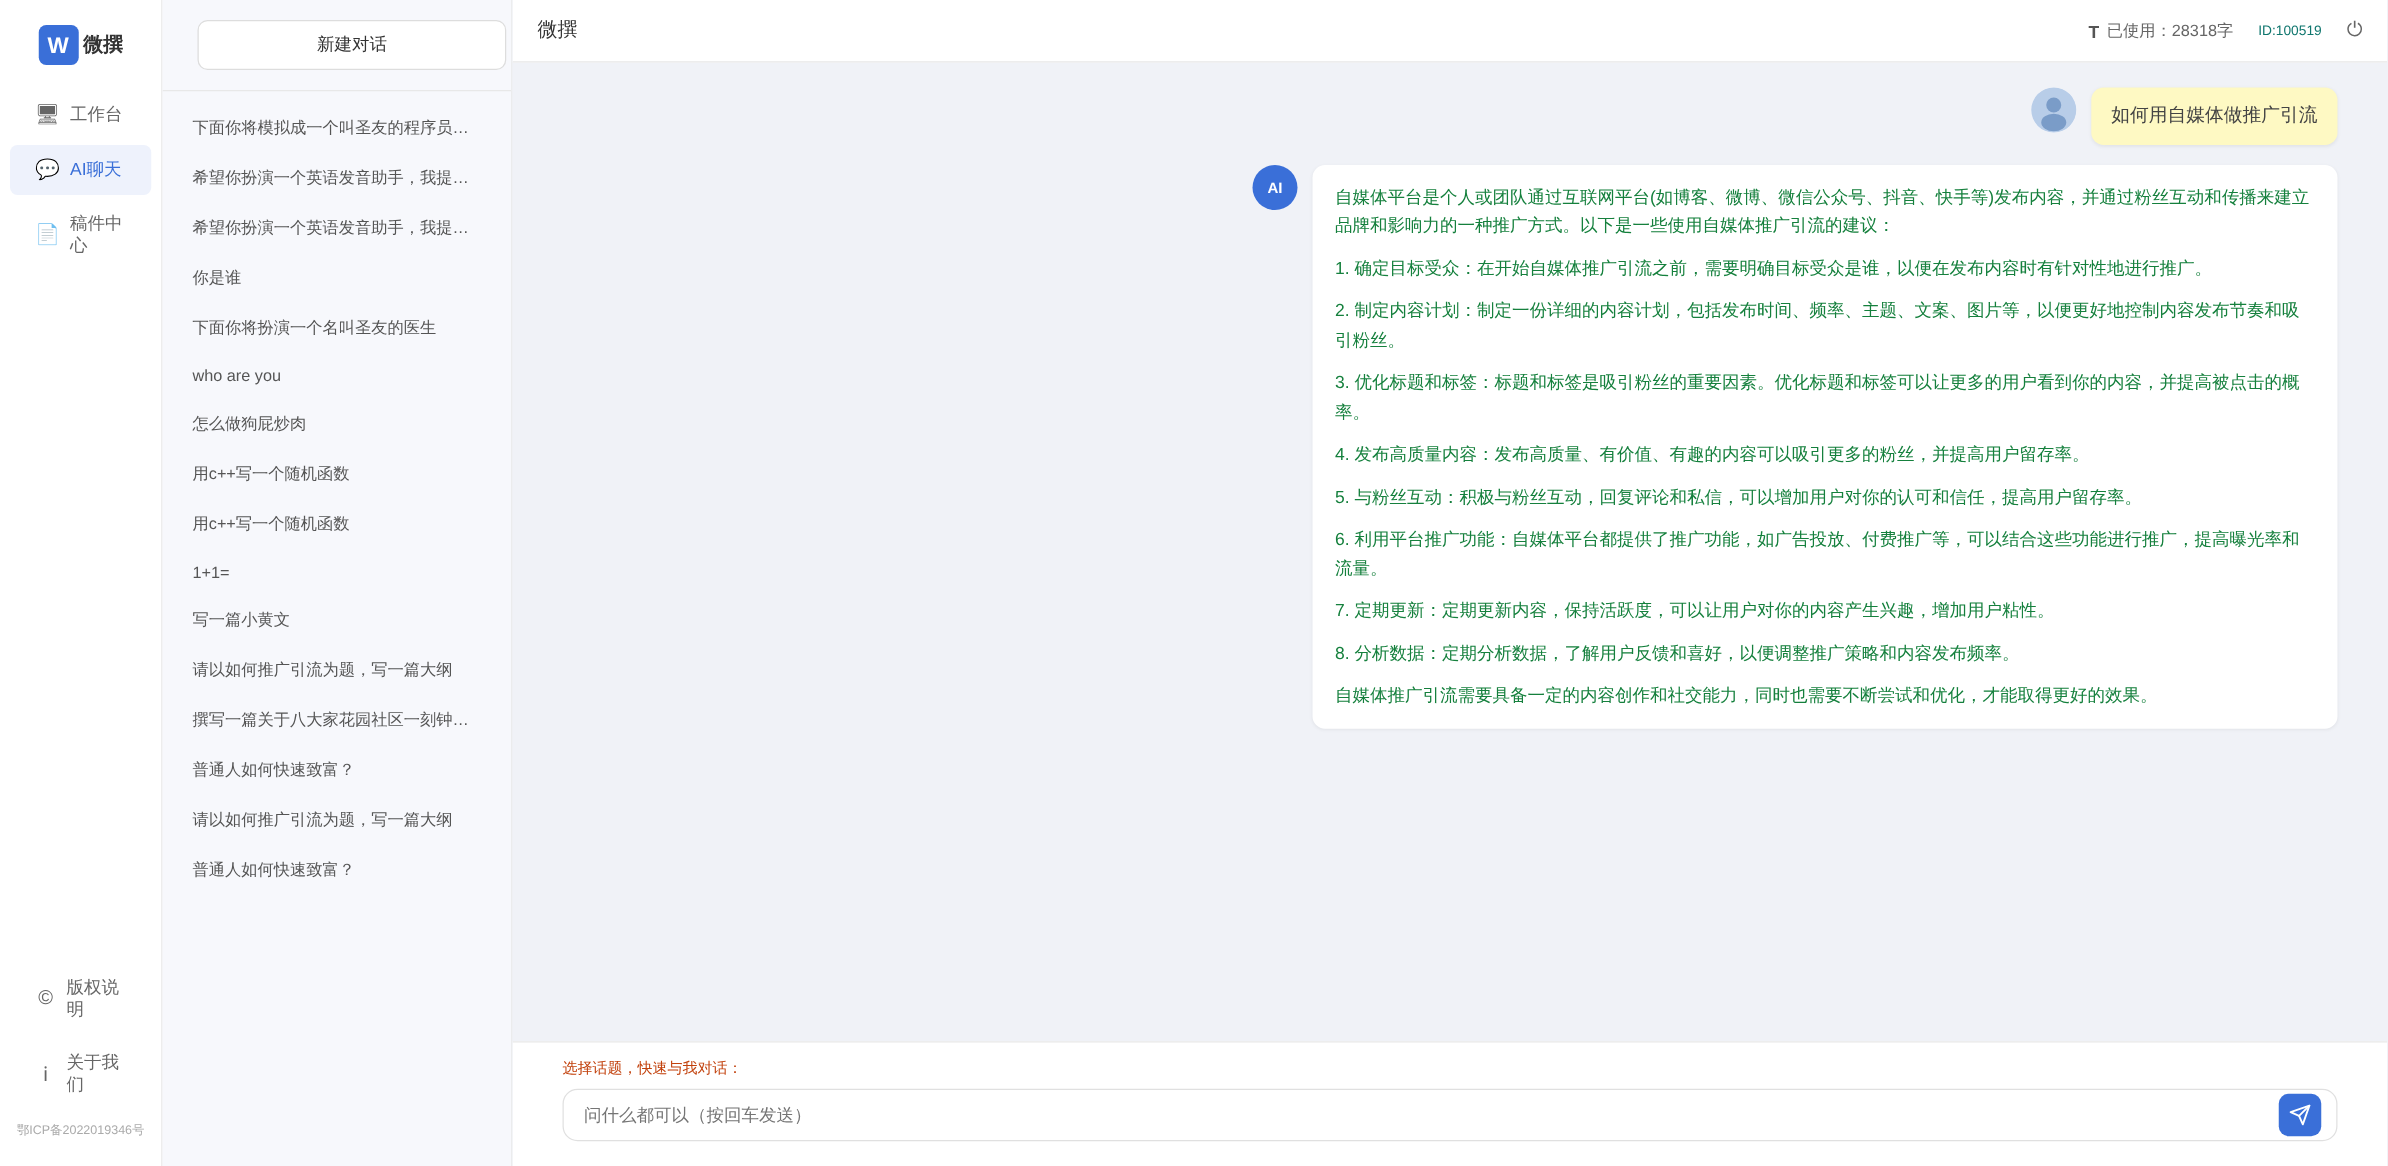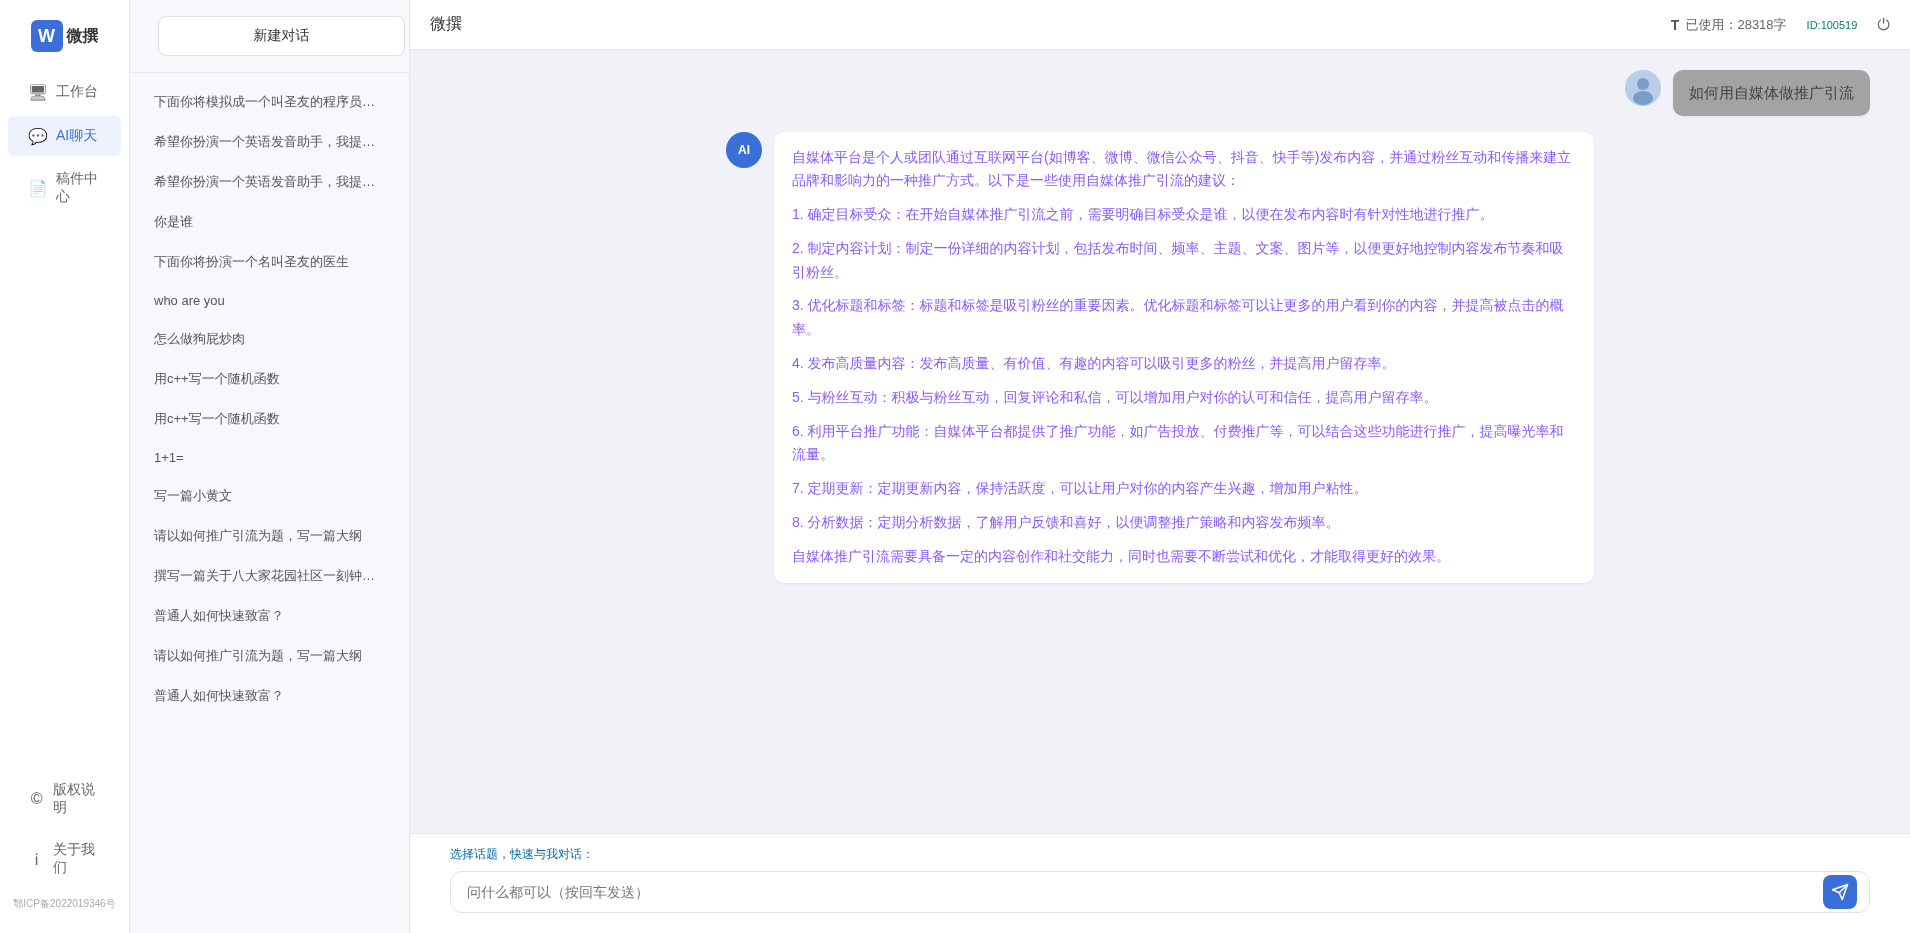--- a/index.html
+++ b/index.html
@@ -159,21 +159,21 @@
       flex-direction: column;
       gap: 16px;
     }
 
     .message-row {
       display: flex;
       gap: 12px;
       align-items: flex-start;
     }
     .message-row.user { justify-content: flex-end; }
-    .message-row.assistant { justify-content: center; }
+    .message-row.assistant { justify-content: flex-end; }
 
     .avatar {
       width: 36px;
       height: 36px;
       border-radius: 50%;
       flex-shrink: 0;
       display: flex;
       align-items: center;
       justify-content: center;
       font-size: 16px;
@@ -189,41 +189,41 @@
       font-size: 12px;
     }
 
     .message-bubble {
       max-width: 820px;
       background: #fff;
       border-radius: 10px;
       padding: 14px 18px;
       line-height: 1.7;
       font-size: 14px;
-      color: #8b5cf6;
+      color: #15803d;
       box-shadow: 0 1px 3px rgba(0,0,0,0.06);
     }
     .message-bubble.user-bubble {
-      background: #a3a3a3;
+      background: #fef9c3;
       font-size: 15px;
       font-weight: 500;
       color: #444;
       padding: 10px 16px;
     }
 
     
     .input-area {
       background: #fff;
       border-top: 1px solid #e8e8e8;
       padding: 12px 40px 20px 40px;
       flex-shrink: 0;
     }
     .quick-select {
       font-size: 12px;
-      color: #0369a1;
+      color: #c2410c;
       margin-bottom: 8px;
     }
     .input-box {
       position: relative;
       border: 1px solid #e0e0e0;
       border-radius: 12px;
       background: #fff;
       display: flex;
       align-items: center;
       padding: 12px 50px 12px 16px;

